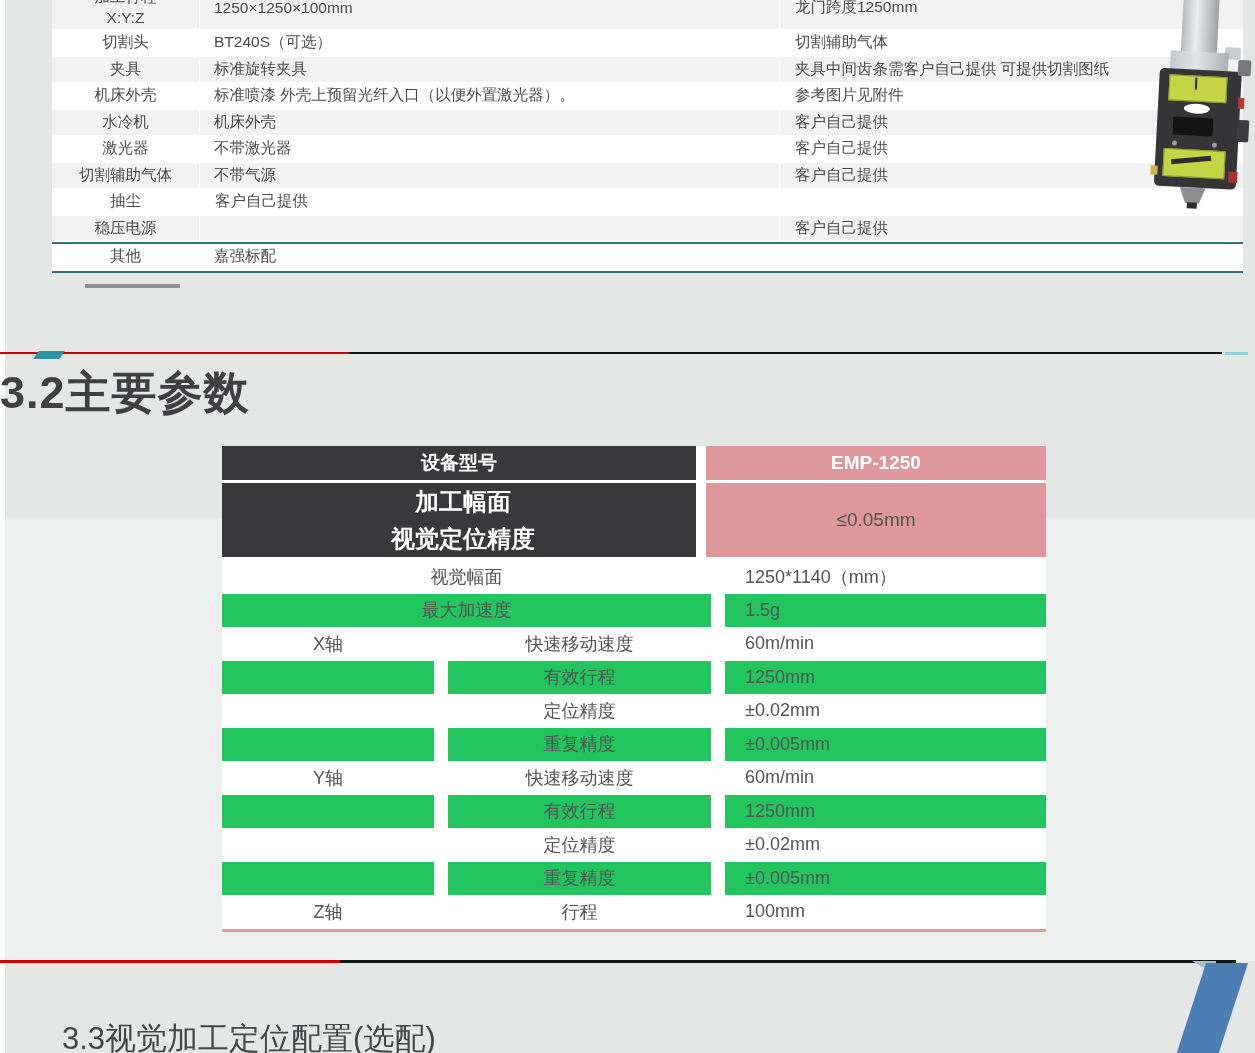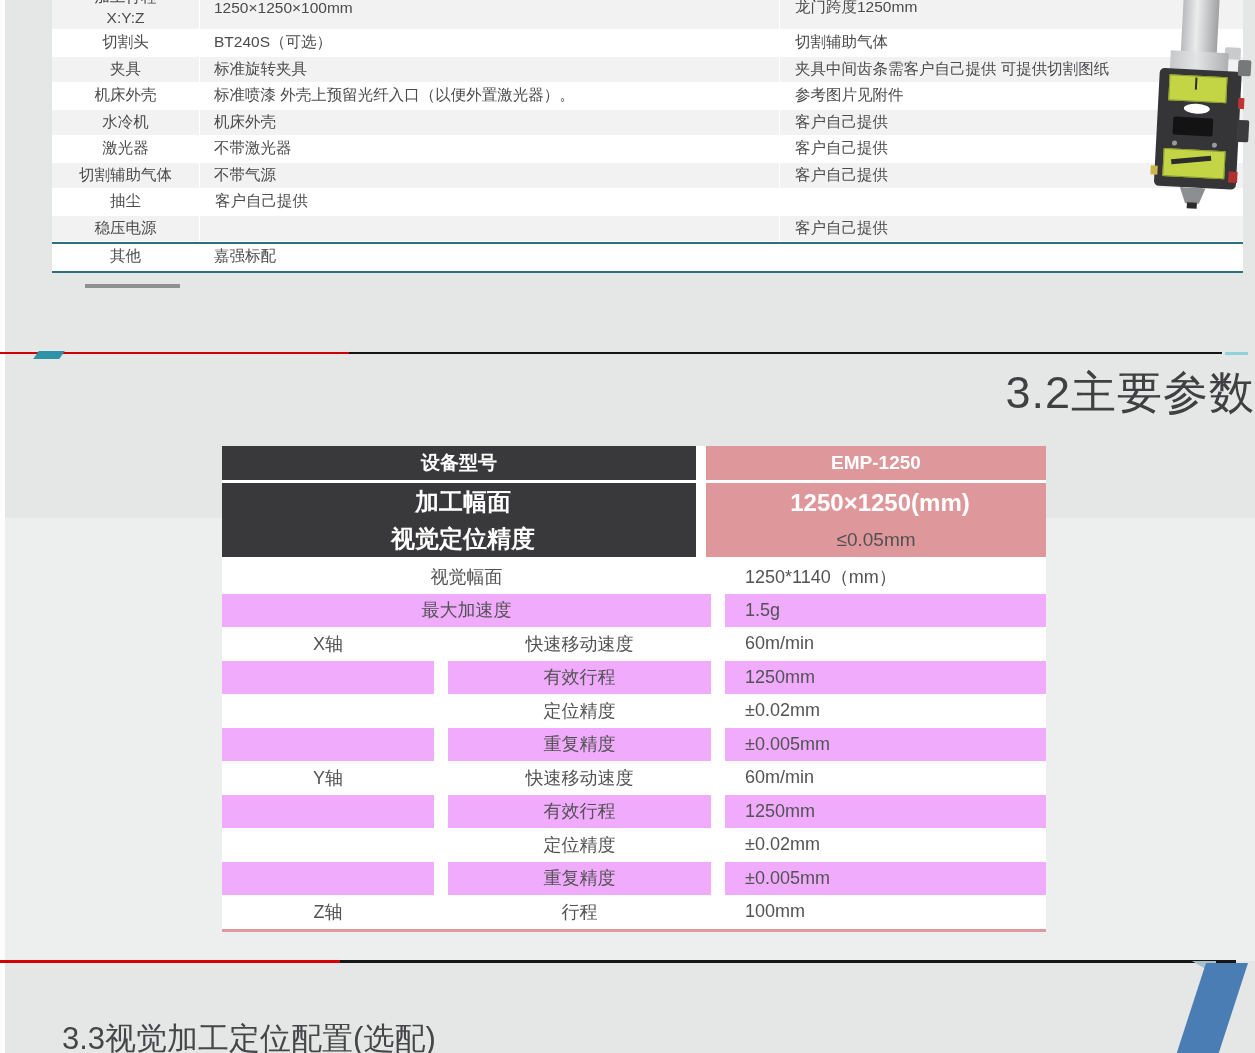--- a/index.html
+++ b/index.html
@@ -40,36 +40,36 @@
   .divider-top .lightteal{position:absolute;left:1225px;top:0;width:23px;height:3px;background:#8fd2dd;}
   .teal-para{left:36px;top:351px;width:26px;height:8px;background:#2e93a6;transform:skewX(-35deg);}
 
   .divider-bottom{left:0;top:960px;width:1255px;height:3px;}
   .divider-bottom .red{position:absolute;left:0;top:0;width:340px;height:3px;background:#d40000;}
   .divider-bottom .black{position:absolute;left:340px;top:0;width:896px;height:3px;background:#161616;}
   .blue-wedge{left:1206px;top:963px;width:42px;height:90px;background:#4a7db3;transform:skewX(-18deg);transform-origin:top left;}
   .wedge-accent{left:1192px;top:961px;width:24px;height:14px;background:#a9bfc9;clip-path:polygon(0 0,100% 0,100% 100%);}
 
   
-  .h32{left:0;top:363px;width:1255px;text-align:right;font-size:45px;font-weight:normal;color:#404042;letter-spacing:1px;}
+  .h32{left:0;top:363px;width:1255px;text-align:left;font-size:45px;font-weight:bold;color:#404042;letter-spacing:1px;}
   .h33{left:62px;top:1018px;font-size:31px;color:#464648;}
 
   
   .param-table{left:222px;top:446px;width:824px;background:#ffffff;border-bottom:3px solid #dd9b9e;}
   .ph-row{display:flex;column-gap:10px;margin-bottom:3px;}
   .cell-dark{width:474px;background:#39393b;color:#ffffff;font-weight:bold;text-align:center;}
   .cell-pink{flex:1;background:#de989c;color:#ffffff;font-weight:bold;text-align:center;}
   .ph1 .cell-dark,.ph1 .cell-pink{height:34px;line-height:34px;font-size:19px;}
   .ph2 .cell-dark{height:74px;display:flex;flex-direction:column;justify-content:space-around;font-size:19px;}
   .ph2 .cell-pink{height:74px;display:flex;flex-direction:column;justify-content:space-around;}
   .ph2 .line1{font-size:24px;padding-left:8px;}
   .ph2 .line2{font-size:19px;font-weight:normal;color:#515153;}
 
   .pb-row{display:grid;grid-template-columns:212px 263px 1fr;column-gap:14px;height:33.5px;font-size:18px;color:#535355;}
-  .pb-row.gray > div{background:#f0abfc;}
+  .pb-row.gray > div{background:#22c55e;}
   .pb-row.white > div{background:#ffffff;}
   .pb-axis,.pb-label{display:flex;align-items:center;justify-content:center;}
   .pb-span{grid-column:1 / 3;display:flex;align-items:center;justify-content:center;}
   .pb-value{display:flex;align-items:center;padding-left:20px;box-sizing:border-box;}
 
   
   .photo{left:1150px;top:0;width:106px;height:212px;transform:rotate(3deg);}
   .photo div{position:absolute;}
   .ph-cyl{left:28px;top:-8px;width:36px;height:62px;border-radius:3px;
           background:linear-gradient(90deg,#b9babc,#ebecec 40%,#9fa0a2);}
@@ -190,21 +190,20 @@
   <div class="ph-row ph1">
     <div class="cell-dark">设备型号</div>
     <div class="cell-pink">EMP-1250</div>
   </div>
   <div class="ph-row ph2">
     <div class="cell-dark">
       <div class="line1">加工幅面</div>
       <div class="line1">视觉定位精度</div>
     </div>
     <div class="cell-pink">
-      <div class="line1">1250×1250(mm)</div>
       <div class="line2">≤0.05mm</div>
     </div>
   </div>
 
   <div class="pb-row white">
     <div class="pb-span">视觉幅面</div>
     <div class="pb-value">1250*1140（mm）</div>
   </div>
   <div class="pb-row gray">
     <div class="pb-span">最大加速度</div>

